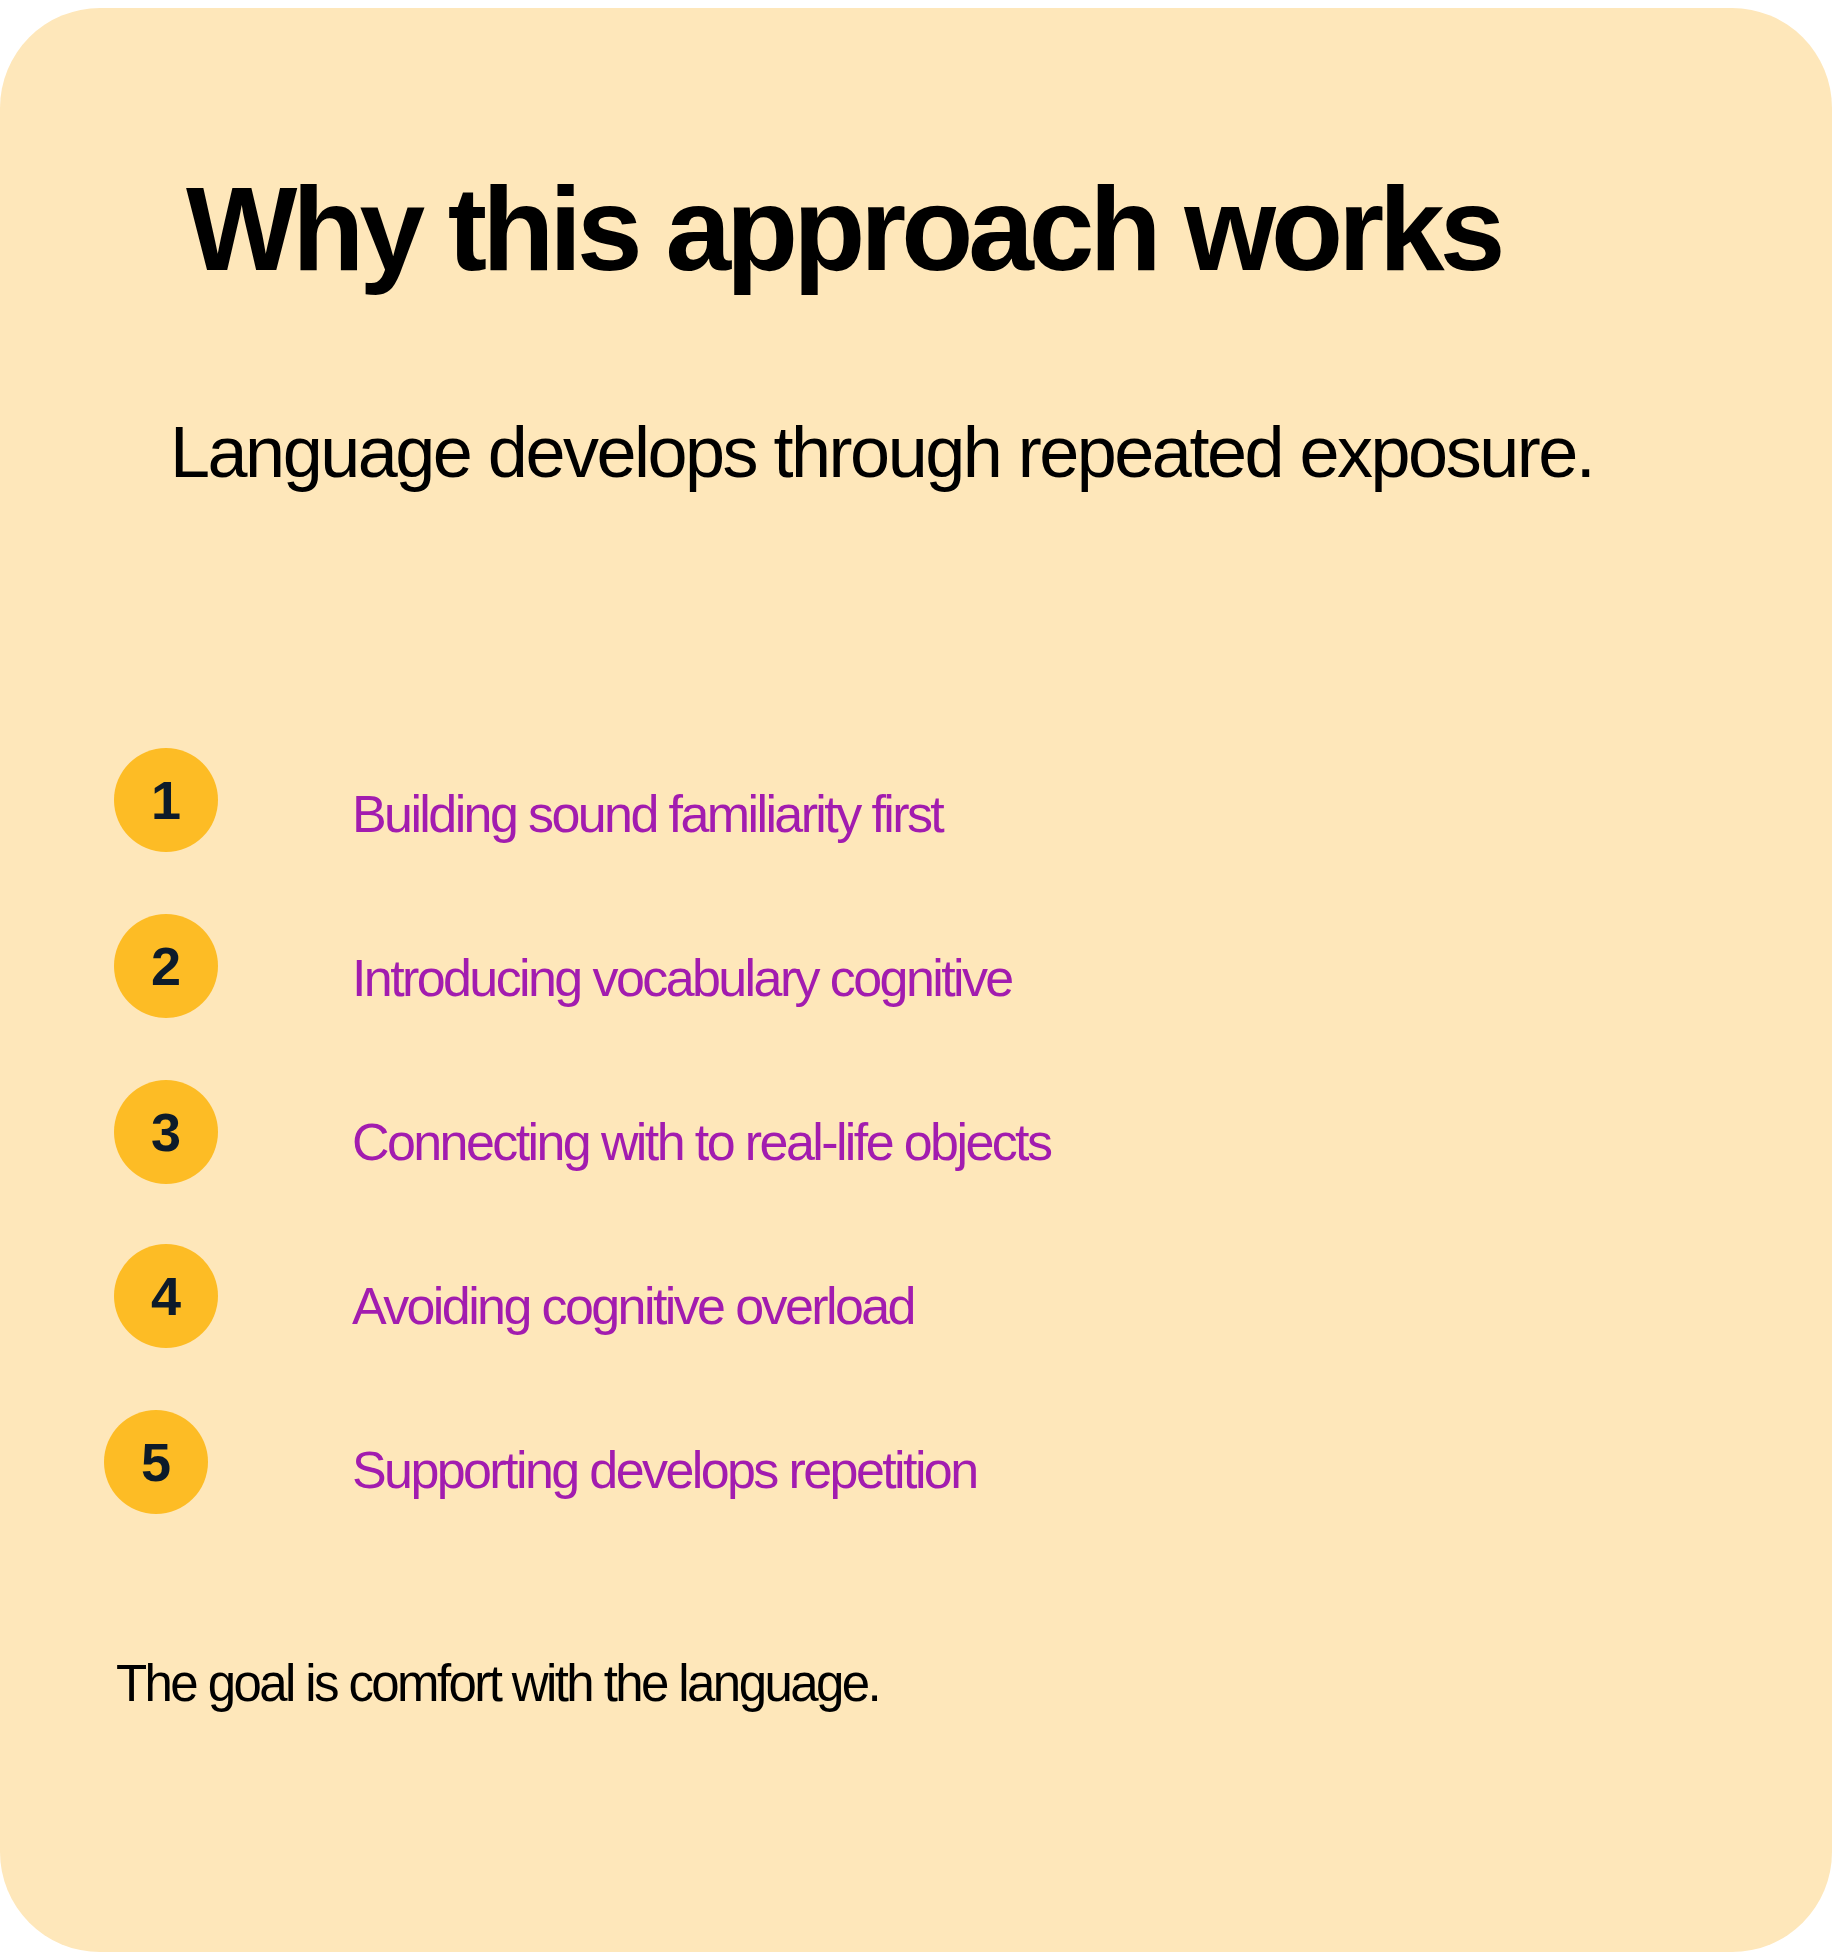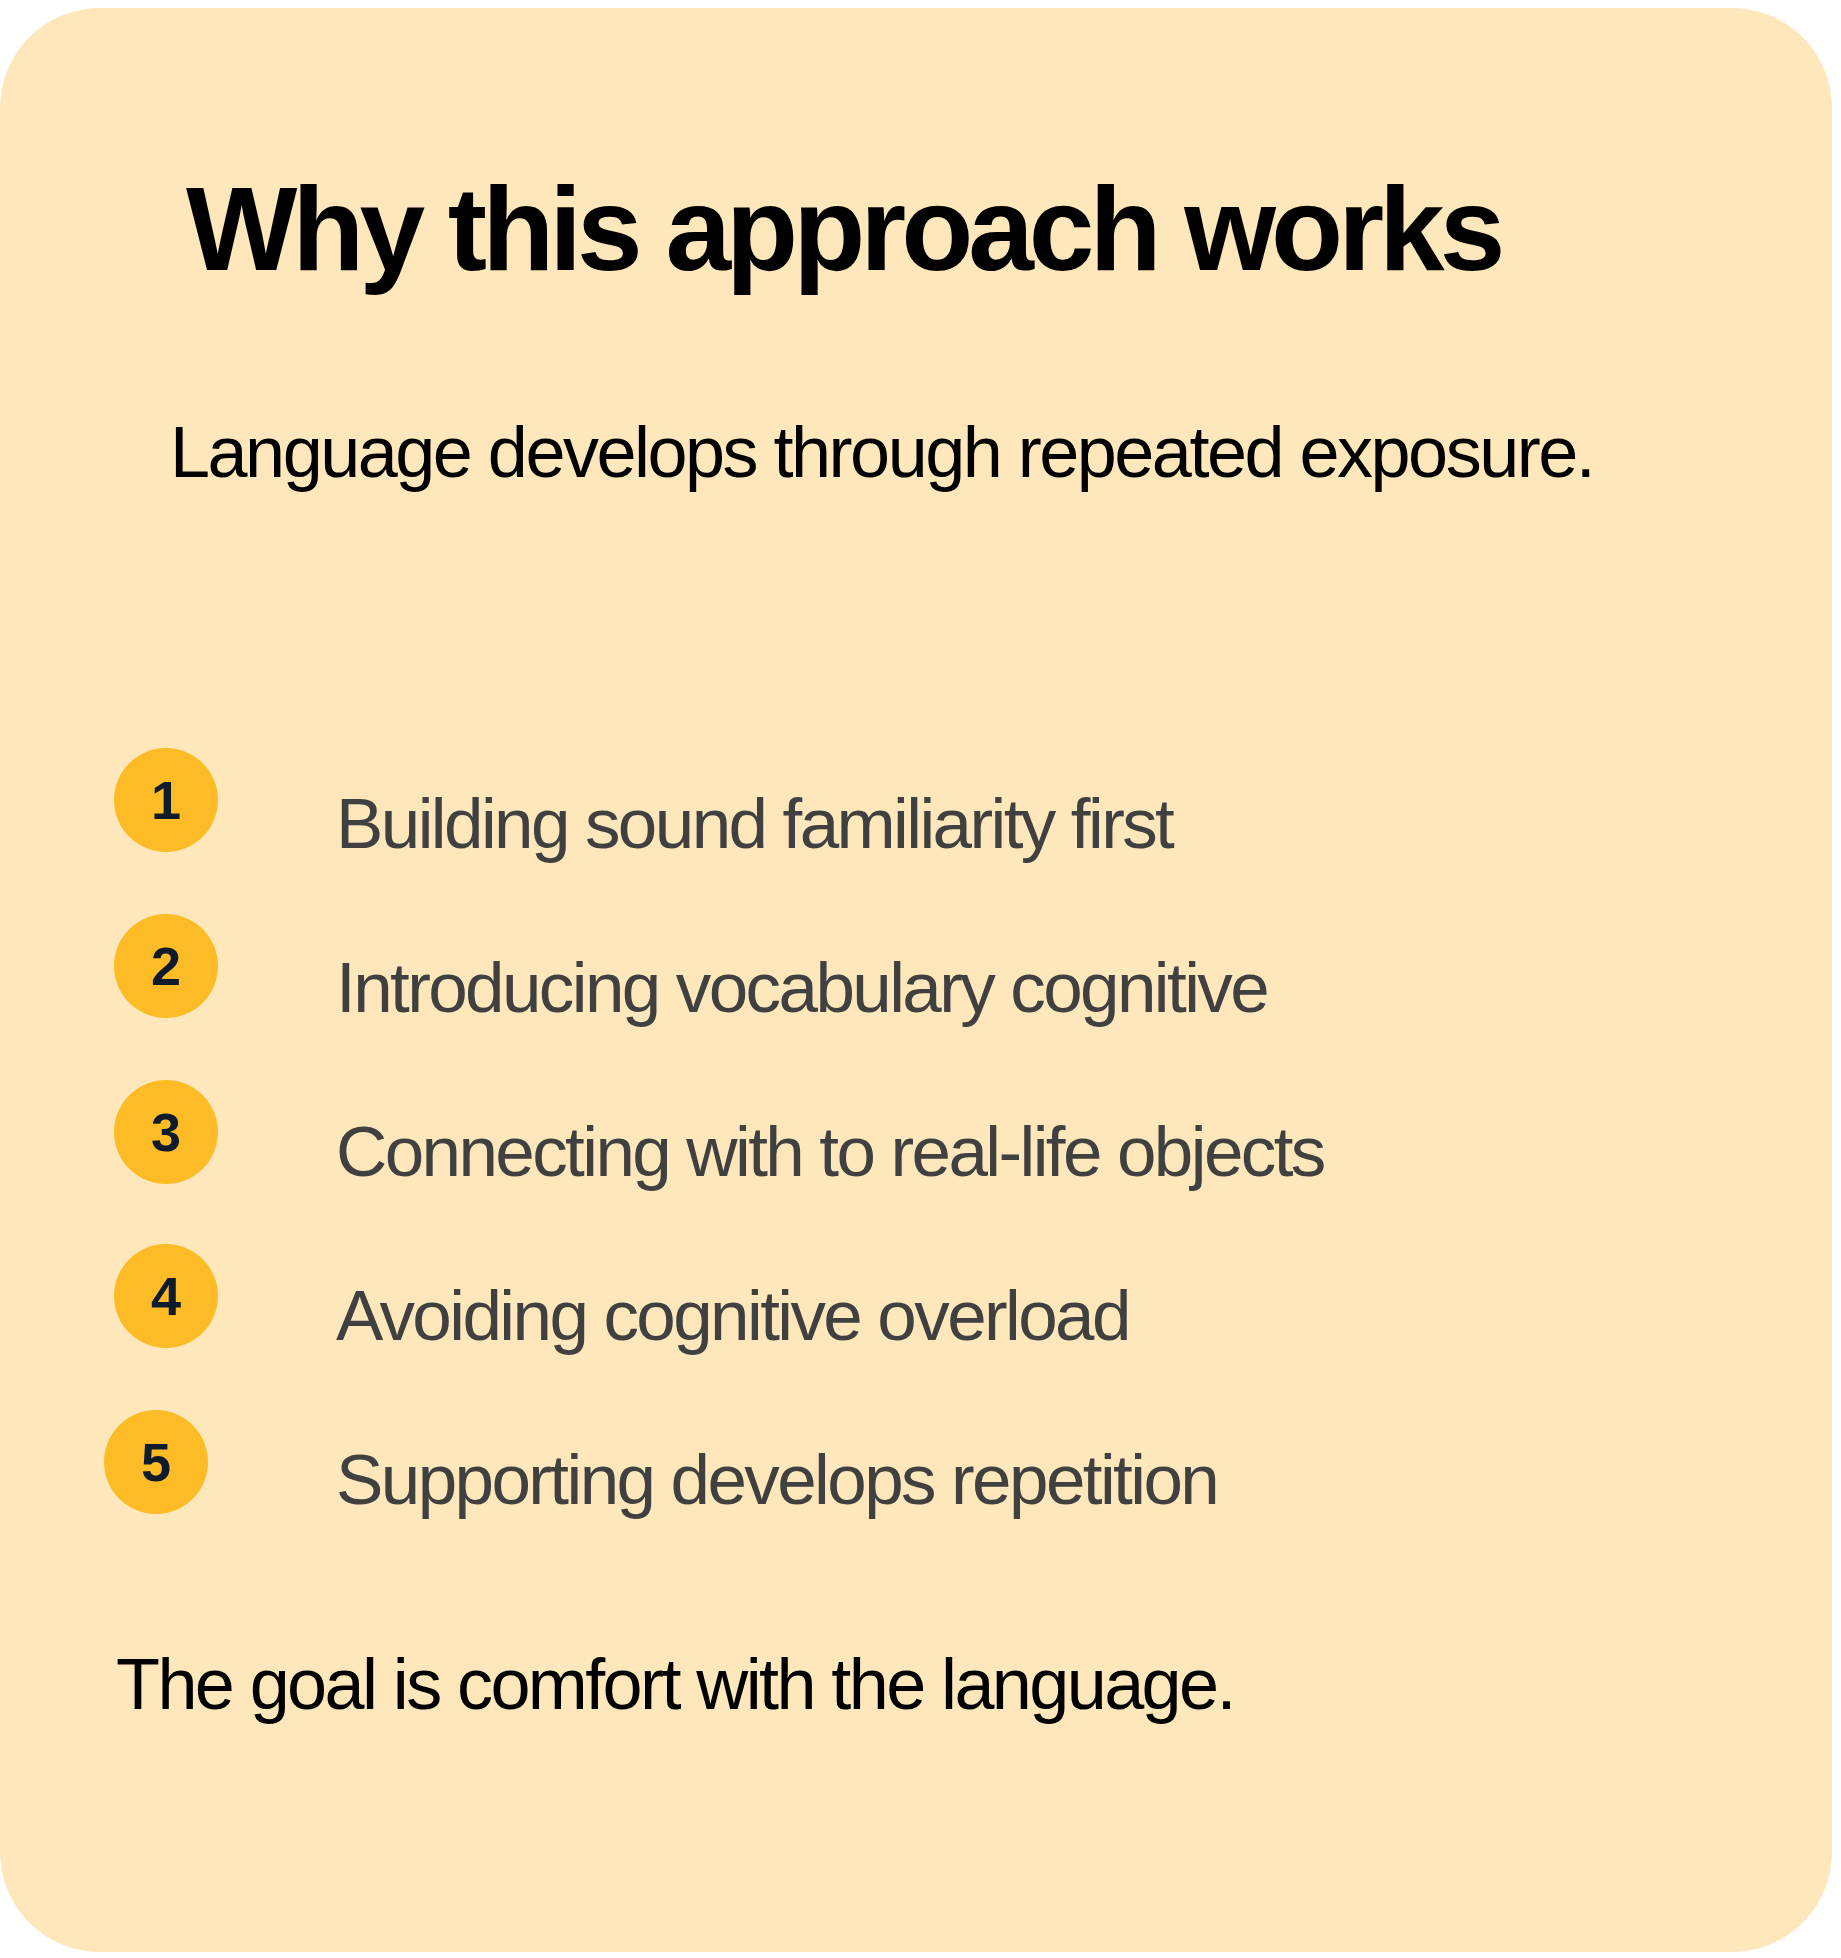--- a/index.html
+++ b/index.html
@@ -73,33 +73,34 @@
       justify-content: center;
       font-family: "Liberation Sans", sans-serif;
       font-weight: 700;
       font-size: 54px;
       color: #0D1B2A;
     }
     .item-text {
       position: absolute;
       white-space: nowrap;
       font-family: "Liberation Sans", sans-serif;
-      font-size: 71px;
+      font-size: 52px;
       letter-spacing: -2.6px;
       line-height: 1;
-      color: #404040;
+      color: #a21caf;
+      margin-left: 16px;
     }
     .closing {
       position: absolute;
       left: 116px;
       top: 1620px;
       width: 1600px;
       margin: 0;
       font-family: "Liberation Sans", sans-serif;
-      font-size: 72px;
+      font-size: 51px;
       letter-spacing: -2.6px;
       line-height: 112px;
       color: #000000;
     }
     .closing span { display: block; }
   </style>
 </head>
 <body>
 
 <div class="card" style="background: rgb(254, 231, 186);">

